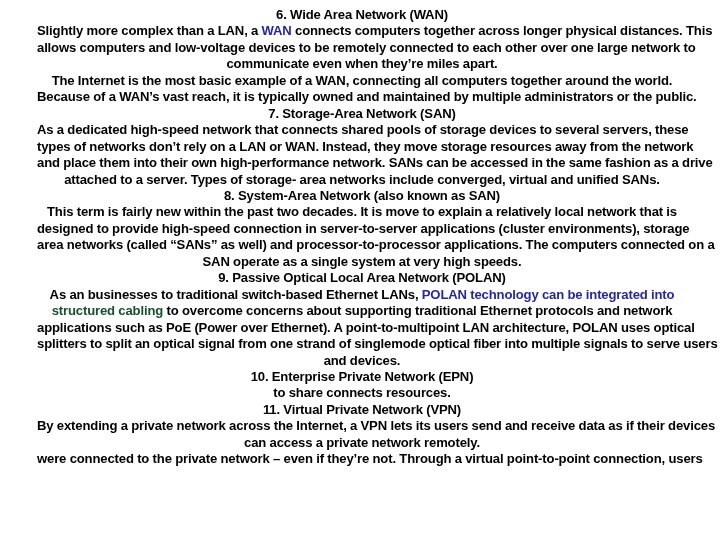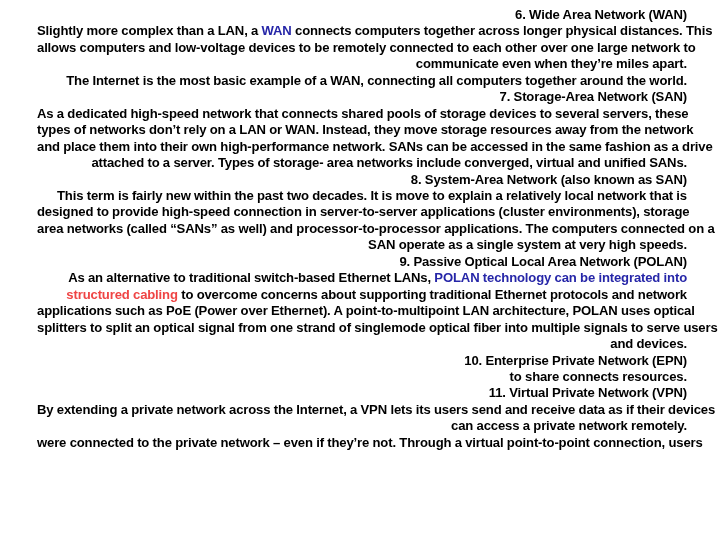--- a/index.html
+++ b/index.html
@@ -25,21 +25,21 @@
     position: absolute;
     left: 37px;
     top: 7px;
     width: 650px;
     font-family: "Liberation Sans", sans-serif;
     font-size: 13.1px;
     font-weight: bold;
     line-height: 16.45px;
     color: #000000;
     letter-spacing: -0.15px;
-    text-align: right;
+    text-align: center;
     word-spacing: -0.1px;
     -webkit-font-smoothing: none;
   }
   .ln {
     display: block;
     white-space: nowrap;
   }
   .link {
     color: #2626A8;
     text-underline-offset: 1px;
@@ -48,33 +48,34 @@
 </head>
 <body>
 
 <div id="slide" style="background: rgb(255, 255, 255);">
   <div id="body-text" style="color: rgb(0, 0, 0);">
       <span class="ln"><span>6. Wide Area Network (WAN)</span></span>
       <span class="ln"><span>Slightly more complex than a LAN, a </span><span class="link" style="color: rgb(38, 38, 168);">WAN</span><span> connects computers together across longer physical distances. This</span></span>
       <span class="ln"><span>allows computers and low-voltage devices to be remotely connected to each other over one large network to</span></span>
       <span class="ln"><span>communicate even when they’re miles apart.</span></span>
       <span class="ln"><span>The Internet is the most basic example of a WAN, connecting all computers together around the world.</span></span>
+      <span class="ln"><span>Because of a WAN’s vast reach, it is typically owned and maintained by multiple administrators or the public.</span></span>
       <span class="ln"><span>7. Storage-Area Network (SAN)</span></span>
       <span class="ln"><span>As a dedicated high-speed network that connects shared pools of storage devices to several servers, these</span></span>
       <span class="ln"><span>types of networks don’t rely on a LAN or WAN. Instead, they move storage resources away from the network</span></span>
       <span class="ln"><span>and place them into their own high-performance network. SANs can be accessed in the same fashion as a drive</span></span>
       <span class="ln"><span>attached to a server. Types of storage- area networks include converged, virtual and unified SANs.</span></span>
       <span class="ln"><span>8. System-Area Network (also known as SAN)</span></span>
       <span class="ln"><span>This term is fairly new within the past two decades. It is move to explain a relatively local network that is</span></span>
       <span class="ln"><span>designed to provide high-speed connection in server-to-server applications (cluster environments), storage</span></span>
       <span class="ln"><span>area networks (called “SANs” as well) and processor-to-processor applications. The computers connected on a</span></span>
       <span class="ln"><span>SAN operate as a single system at very high speeds.</span></span>
       <span class="ln"><span>9. Passive Optical Local Area Network (POLAN)</span></span>
-      <span class="ln"><span>As an alternative to traditional switch-based Ethernet LANs, </span><span class="link" style="color: rgb(38, 38, 168);">POLAN technology can be integrated into</span></span>
-      <span class="ln"><span class="link" style="color: #ef4444;">structured cabling</span><span> to overcome concerns about supporting traditional Ethernet protocols and network</span></span>
+      <span class="ln"><span>As an businesses to traditional switch-based Ethernet LANs, </span><span class="link" style="color: rgb(38, 38, 168);">POLAN technology can be integrated into</span></span>
+      <span class="ln"><span class="link" style="color: #14532d;">structured cabling</span><span> to overcome concerns about supporting traditional Ethernet protocols and network</span></span>
       <span class="ln"><span>applications such as PoE (Power over Ethernet). A point-to-multipoint LAN architecture, POLAN uses optical</span></span>
       <span class="ln"><span>splitters to split an optical signal from one strand of singlemode optical fiber into multiple signals to serve users</span></span>
       <span class="ln"><span>and devices.</span></span>
       <span class="ln"><span>10. Enterprise Private Network (EPN)</span></span>
       <span class="ln"><span>to share connects resources.</span></span>
       <span class="ln"><span>11. Virtual Private Network (VPN)</span></span>
       <span class="ln"><span>By extending a private network across the Internet, a VPN lets its users send and receive data as if their devices</span></span>
       <span class="ln"><span>can access a private network remotely.</span></span>
       <span class="ln"><span>were connected to the private network – even if they’re not. Through a virtual point-to-point connection, users</span></span>
     </div>

